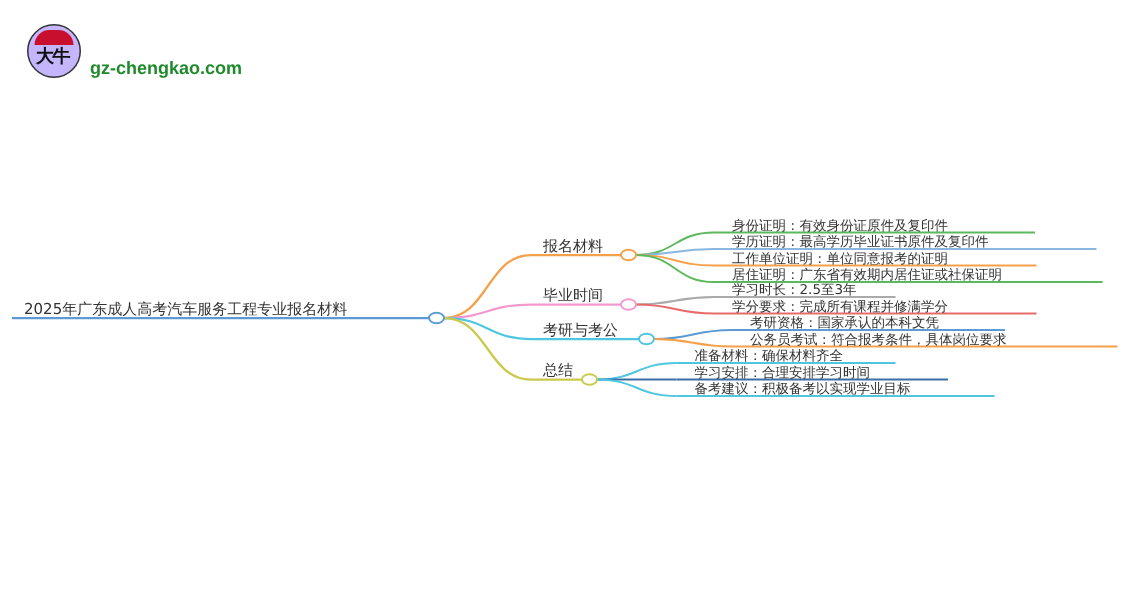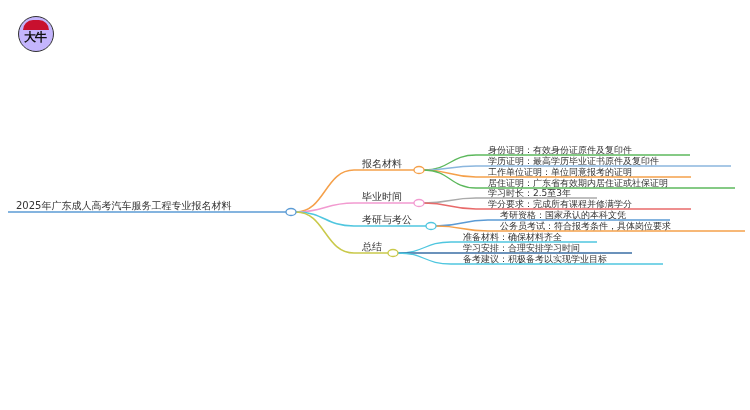--- a/index.html
+++ b/index.html
@@ -14,20 +14,21 @@
     .t { font-family: "DejaVu Sans", sans-serif; fill: #333333; }
   </style>
 </head>
 <body>
 
 <div class="logo">
   <div class="logo-badge">
     <div class="arc"></div>
     <div class="glyph">大牛</div>
   </div>
+  <div class="logo-url">gz-chengkao.com</div>
 </div>
 
 <svg class="map" width="750" height="410" viewBox="0 0 750 410" xmlns="http://www.w3.org/2000/svg">
   <g id="links">
       <line x1="8" y1="212" x2="286" y2="212" stroke="#5b9bd5" stroke-width="1.5"></line>
       <path d="M296,212 C325,212 325,170 354,170" fill="none" stroke="#f5a04a" stroke-width="1.5"></path>
       <line x1="354" y1="170" x2="414" y2="170" stroke="#f5a04a" stroke-width="1.5"></line>
       <path d="M424,170 C450,170 450,155 476,155" fill="none" stroke="#5cb85c" stroke-width="1.3"></path>
       <line x1="476" y1="155" x2="690" y2="155" stroke="#5cb85c" stroke-width="1.3"></line>
       <path d="M424,170 C450,170 450,166 476,166" fill="none" stroke="#8bb6de" stroke-width="1.3"></path>

